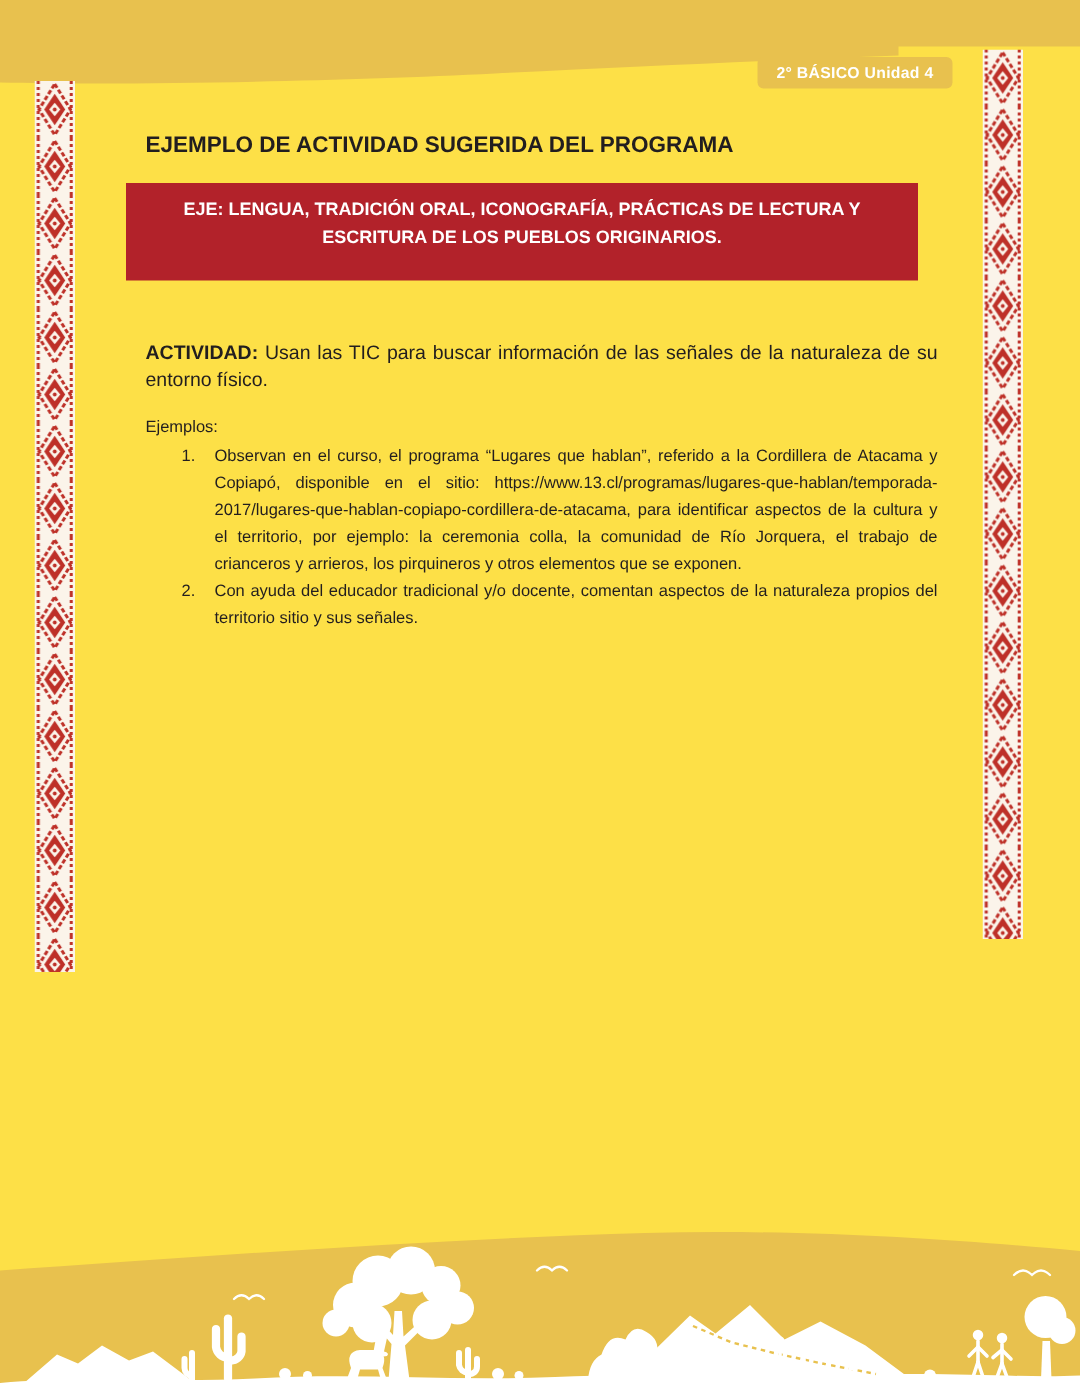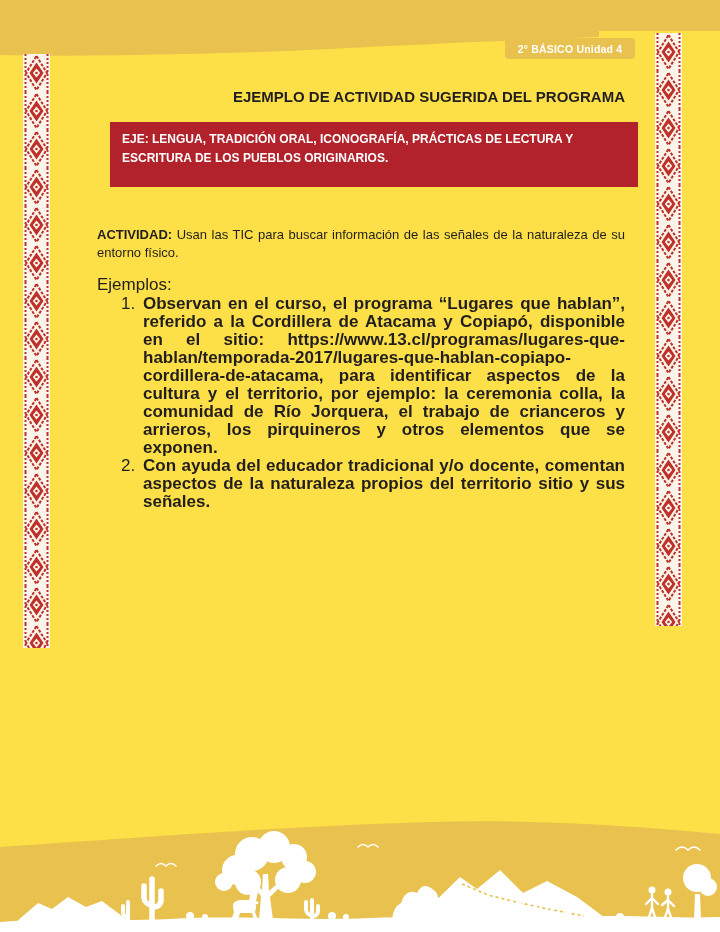--- a/index.html
+++ b/index.html
@@ -22,37 +22,37 @@
   .border-pattern.left{left:23px;top:54px;}
   .border-pattern.right{left:655px;top:33px;}
   .pat-bg{fill:#FBF4EA;}
   .pat-dash{stroke:var(--pred,#BE3028);stroke-width:2;stroke-dasharray:2 2;}
   .pat-outline{fill:none;stroke:var(--pred,#BE3028);stroke-width:2;stroke-dasharray:3 1.5;}
   .pat-fill{fill:var(--pred,#BE3028);}
   .pat-hole{fill:#FBF4EA;}
   
   .doc-title{
     position:absolute;left:97px;top:88px;width:528px;
-    text-align:right;font-size:15px;font-weight:bold;margin:0;
+    text-align:left;font-size:15px;font-weight:bold;margin:0;
   }
   .eje-banner{
-    position:absolute;left:110px;top:122px;width:528px;box-sizing:border-box;
+    position:absolute;left:84px;top:122px;width:528px;box-sizing:border-box;
     background:var(--red,#B2222A);color:#fff;font-weight:bold;font-size:12px;
-    line-height:1.55;padding:8px 12px 20px 12px;
+    line-height:1.55;padding:8px 12px 20px 12px;text-align:center;
   }
   .activity{
     position:absolute;left:97px;top:226px;width:528px;
     font-size:13px;line-height:18px;text-align:justify;margin:0;
   }
   .activity b{font-weight:bold;}
-  .examples{position:absolute;left:97px;top:276px;width:528px;font-size:17px;line-height:18px;}
+  .examples{position:absolute;left:97px;top:276px;width:528px;font-size:11px;line-height:18px;}
   .examples-heading{margin:0 0 1px 0;}
   .ex-item{display:flex;align-items:flex-start;}
   .ex-num{flex:0 0 46px;box-sizing:border-box;padding-left:24px;}
-  .ex-text{flex:1;text-align:justify;word-wrap:break-word;font-weight:bold;}
+  .ex-text{flex:1;text-align:justify;word-wrap:break-word;}
   
   .footer-art{position:absolute;left:0;bottom:0;}
   .c-white{fill:var(--white,#FFFFFF);}
   .s-white{stroke:var(--white,#FFFFFF);fill:none;stroke-linecap:round;}
   .trail{fill:none;stroke:var(--yellow,#E8C14E);stroke-width:1.6;stroke-dasharray:3 3;}
   .figs line{stroke:var(--white,#FFFFFF);stroke-width:2.4;stroke-linecap:round;}
   .figs circle{fill:var(--white,#FFFFFF);}
 </style>
 </head>
 <body>

